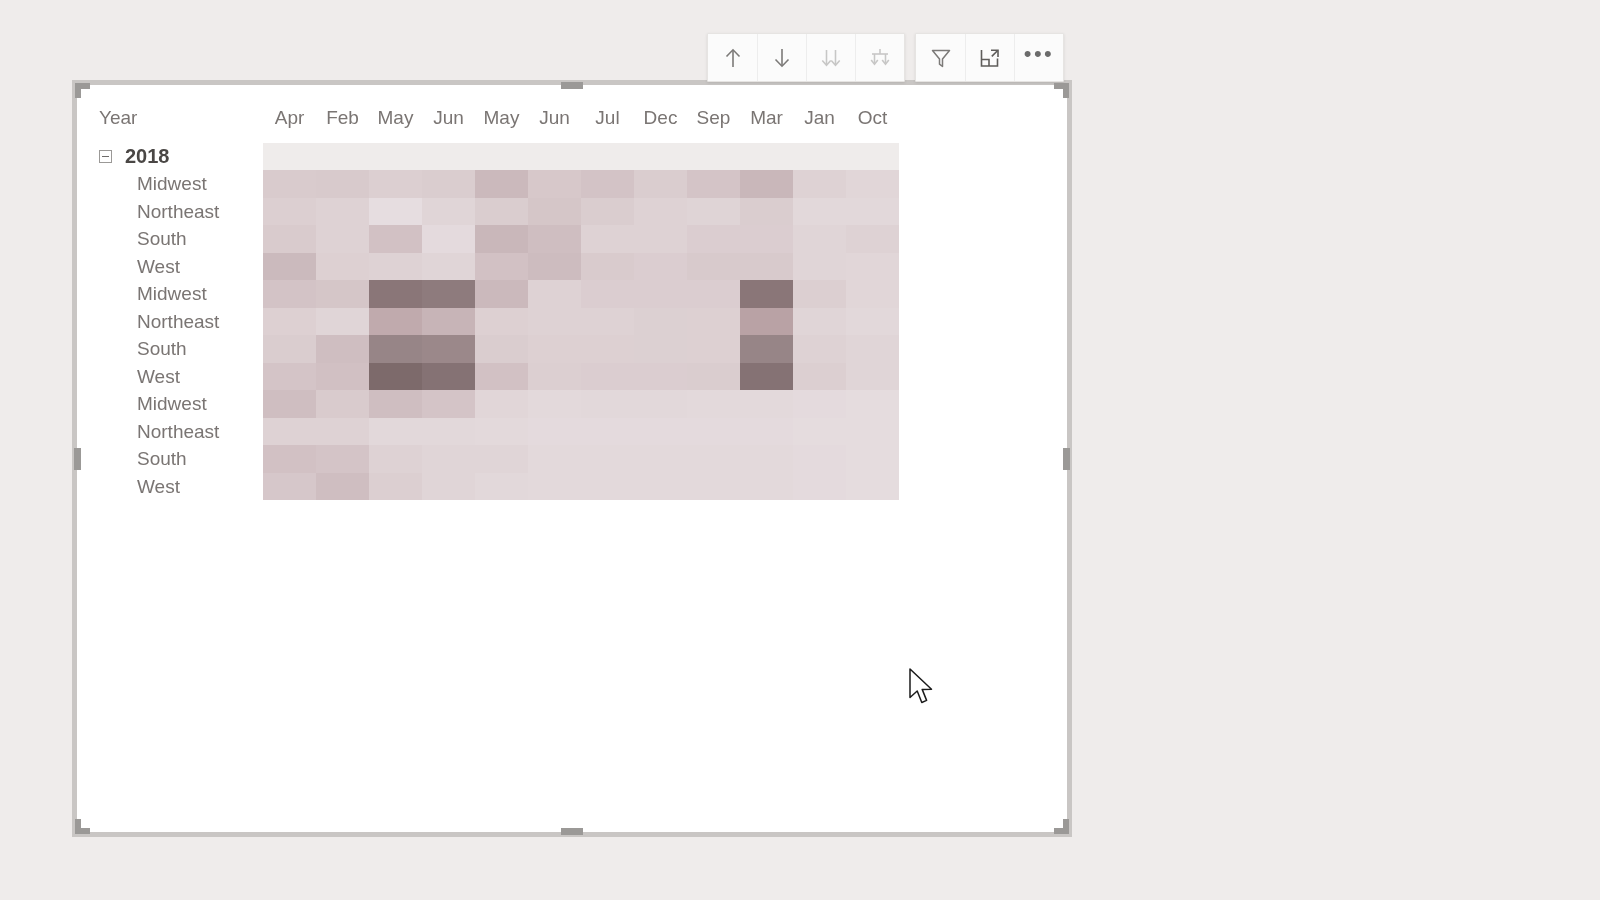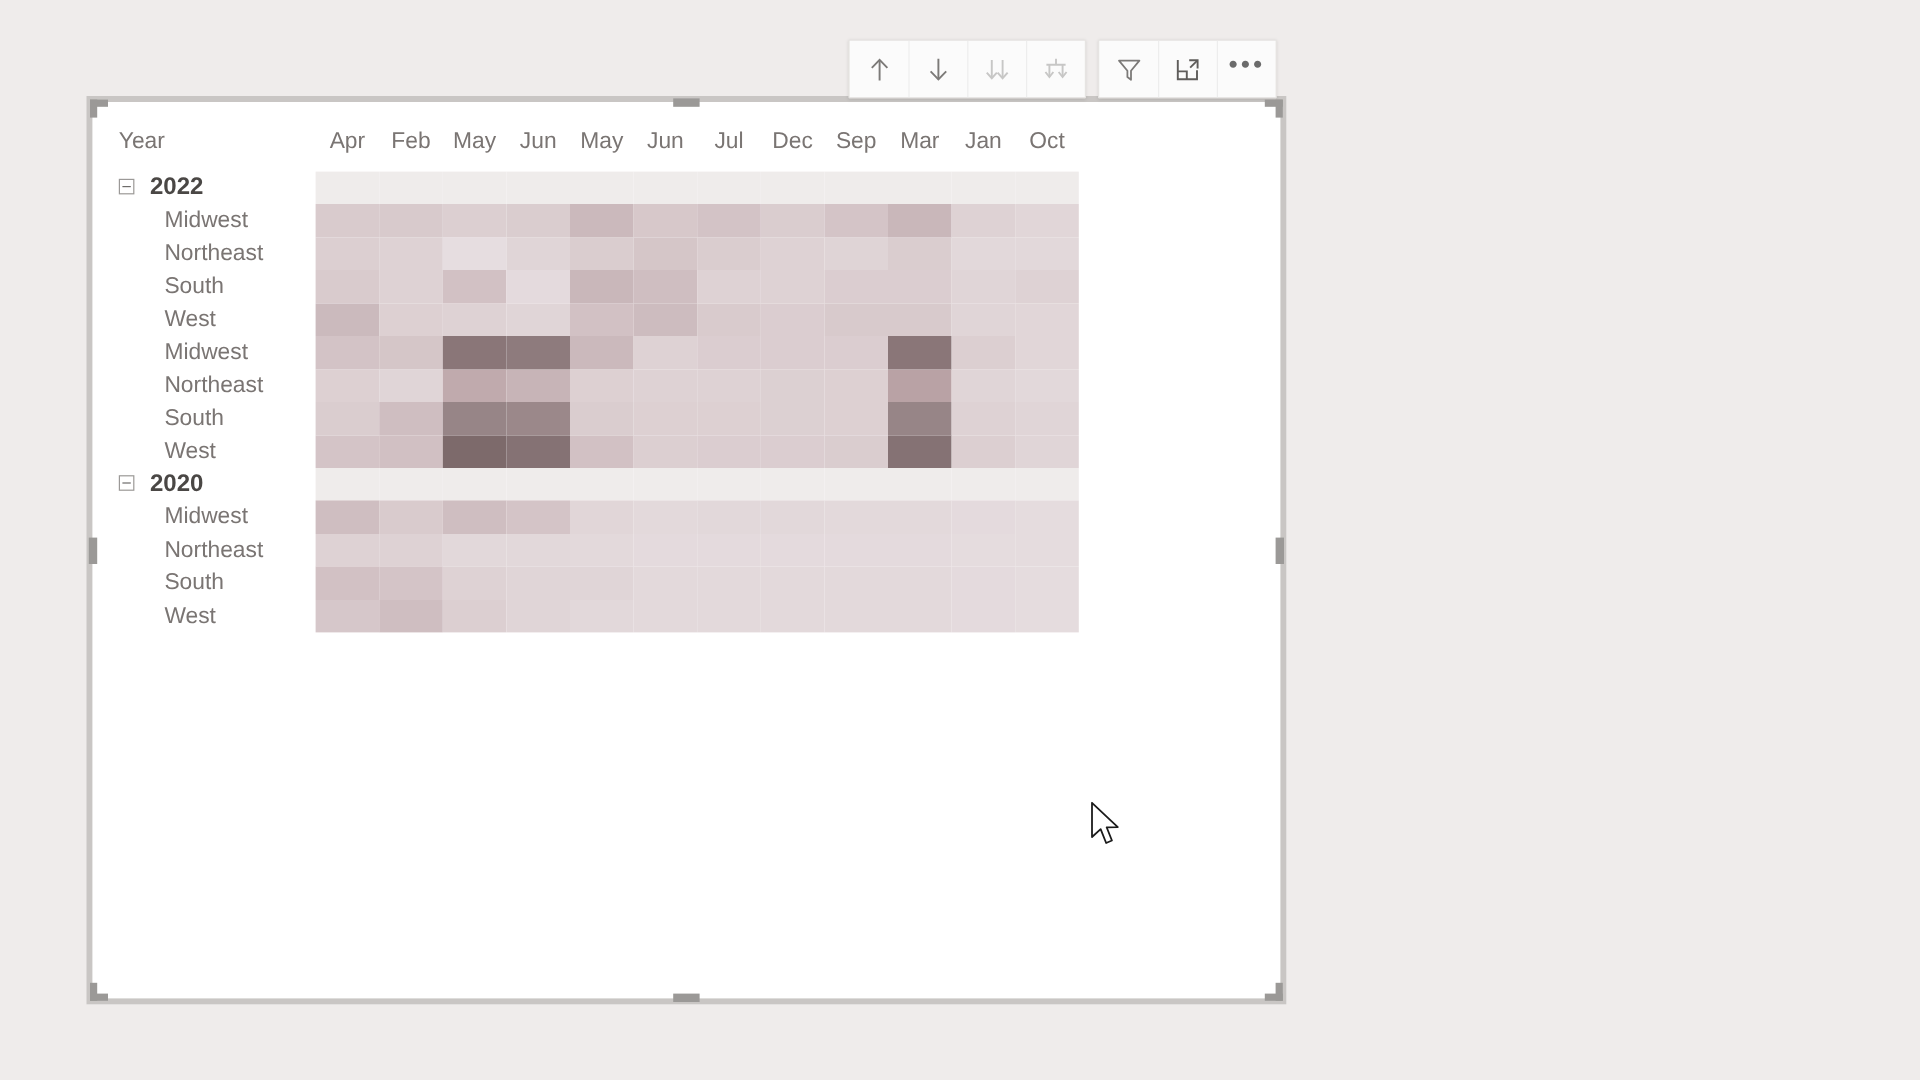--- a/index.html
+++ b/index.html
@@ -302,21 +302,21 @@
             <th class="col-head">Dec</th>
             <th class="col-head">Sep</th>
             <th class="col-head">Mar</th>
             <th class="col-head">Jan</th>
             <th class="col-head">Oct</th>
           </tr>
       </thead>
       <tbody>
 
       <tr class="year-row">
-            <td class="row-label"><span class="expander"></span><span>2022</span></td>
+            <td class="row-label"><span class="expander"></span><span>2018</span></td>
             <td class="rule-cell">
               <div class="vrule"></div>
             </td>
             <td></td>
             <td class="heat"></td>
             <td class="heat"></td>
             <td class="heat"></td>
             <td class="heat"></td>
             <td class="heat"></td>
             <td class="heat"></td>
@@ -456,39 +456,20 @@
             <td class="heat" title="2019 West Apr: 92" style="background: rgb(133, 114, 116);"></td>
             <td class="heat" title="2019 West May: 48" style="background: rgb(210, 193, 196);"></td>
             <td class="heat" title="2019 West Jun: 33" style="background: rgb(220, 207, 209);"></td>
             <td class="heat" title="2019 West Jul: 34" style="background: rgb(219, 205, 208);"></td>
             <td class="heat" title="2019 West Aug: 34" style="background: rgb(219, 205, 208);"></td>
             <td class="heat" title="2019 West Sep: 36" style="background: rgb(218, 205, 207);"></td>
             <td class="heat" title="2019 West Oct: 92" style="background: rgb(133, 114, 116);"></td>
             <td class="heat" title="2019 West Nov: 33" style="background: rgb(220, 207, 209);"></td>
             <td class="heat" title="2019 West Dec: 26" style="background: rgb(224, 213, 215);"></td>
           </tr>
-          <tr class="year-row">
-            <td class="row-label"><span class="expander"></span><span>2020</span></td>
-            <td class="rule-cell">
-              <div class="vrule" style="background: transparent;"></div>
-            </td>
-            <td></td>
-            <td class="heat"></td>
-            <td class="heat"></td>
-            <td class="heat"></td>
-            <td class="heat"></td>
-            <td class="heat"></td>
-            <td class="heat"></td>
-            <td class="heat"></td>
-            <td class="heat"></td>
-            <td class="heat"></td>
-            <td class="heat"></td>
-            <td class="heat"></td>
-            <td class="heat"></td>
-          </tr>
           <tr class="region-row">
             <td class="row-label">Midwest</td>
             <td class="rule-cell"></td>
             <td></td>
             <td class="heat" title="2020 Midwest Jan: 52" style="background: rgb(207, 190, 193);"></td>
             <td class="heat" title="2020 Midwest Feb: 38" style="background: rgb(217, 203, 205);"></td>
             <td class="heat" title="2020 Midwest Mar: 52" style="background: rgb(207, 190, 193);"></td>
             <td class="heat" title="2020 Midwest Apr: 45" style="background: rgb(212, 196, 199);"></td>
             <td class="heat" title="2020 Midwest May: 24" style="background: rgb(225, 214, 216);"></td>
             <td class="heat" title="2020 Midwest Jun: 21" style="background: rgb(227, 217, 219);"></td>

